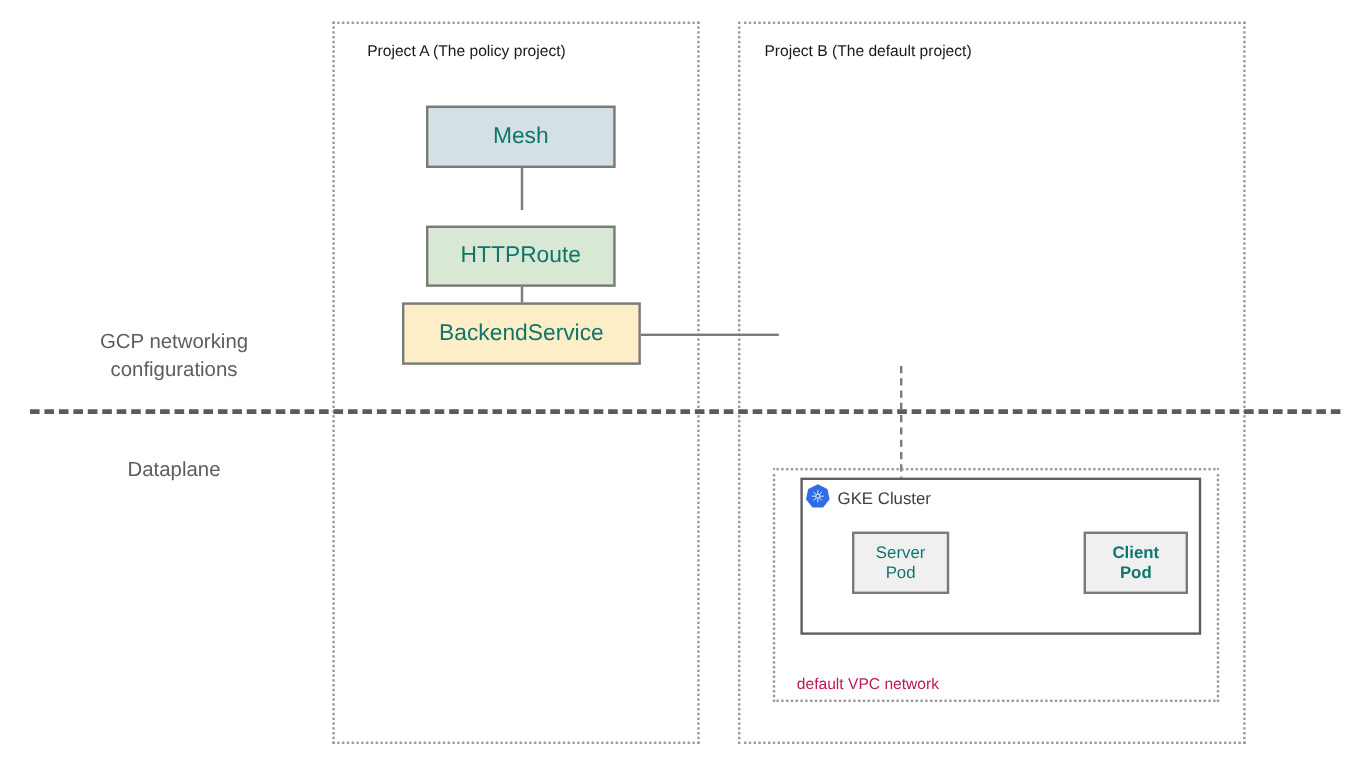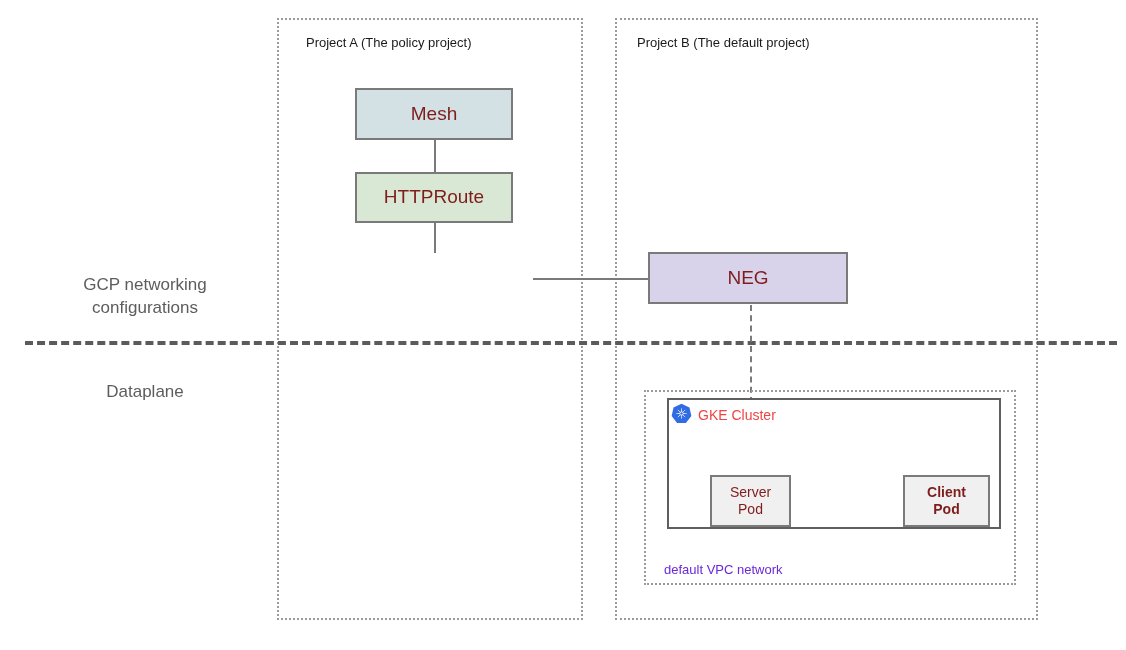--- a/index.html
+++ b/index.html
@@ -36,53 +36,53 @@
   
   .vpc-box {
     position: absolute;
     border: 2px dotted #9a9a9a;
     box-sizing: border-box;
     background: transparent;
   }
   .vpc-label {
     position: absolute;
     font-size: 13px;
-    color: #6d28d9;
+    color: #be185d;
     white-space: nowrap;
   }
 
   
   .node {
     position: absolute;
     box-sizing: border-box;
     border: 2px solid #7a7a7a;
     display: flex;
     align-items: center;
     justify-content: center;
     text-align: center;
-    color: #7f1d1d;
+    color: #0f766e;
     line-height: 1.18;
   }
   .node-lg { font-size: 19px; }
-  .node-sm { font-size: 14px; margin-top: 32px; }
+  .node-sm { font-size: 14px; }
 
   
   .cluster-box {
     position: absolute;
     box-sizing: border-box;
     border: 2px solid #5f5f5f;
     background: #ffffff;
   }
   .cluster-title {
     position: absolute;
     display: flex;
     align-items: center;
     gap: 6px;
     font-size: 14px;
-    color: #ef4444;
+    color: #404040;
     white-space: nowrap;
   }
   .k8s-icon { display:block; }
 
   
   .conn-v {
     position: absolute;
     width: 0;
     border-left: 2px solid #7a7a7a;
   }
@@ -136,28 +136,28 @@
   <div class="conn-v" style="left:434px; top:222px; height:31px;"></div>
 
   <div class="conn-h" style="left:533px; top:278px; width:116px;"></div>
 
   <div class="conn-dashed-v" style="left:750px; top:305px; height:139px;"></div>
 
   <div class="node node-lg" style="left:355px; top:88px; width:158px; height:52px; background:#d4e1e4;">
     <span>Mesh</span>
   </div>
 
-  <div class="node node-lg" style="left:355px; top:172px; width:158px; height:51px; background:#d9e8d4;">
+  <div class="node node-lg" style="left:355px; top:188px; width:158px; height:51px; background:#d9e8d4;">
     <span>HTTPRoute</span>
   </div>
 
+  <div class="node node-lg" style="left:335px; top:252px; width:199px; height:52px; background:#fdeec8;">
+    <span>BackendService</span>
+  </div>
 
-  <div class="node node-lg" style="left:648px; top:252px; width:200px; height:52px; background:#d8d3ea;">
-    <span>NEG</span>
-  </div>
 
   <div class="vpc-box" style="left:644px; top:390px; width:372px; height:195px;"></div>
   <div class="vpc-label" style="left:664px; top:562px;">default VPC network</div>
 
   <div class="cluster-box" style="left:667px; top:398px; width:334px; height:131px;"></div>
 
   <div class="cluster-title" style="left:671px; top:403px;">
     <span class="k8s-icon">
       <svg width="21" height="21" viewBox="0 0 100 100" aria-hidden="true">
         <polygon points="50,3 88,21 97,62 71,95 29,95 3,62 12,21" fill="#326ce5"></polygon>

